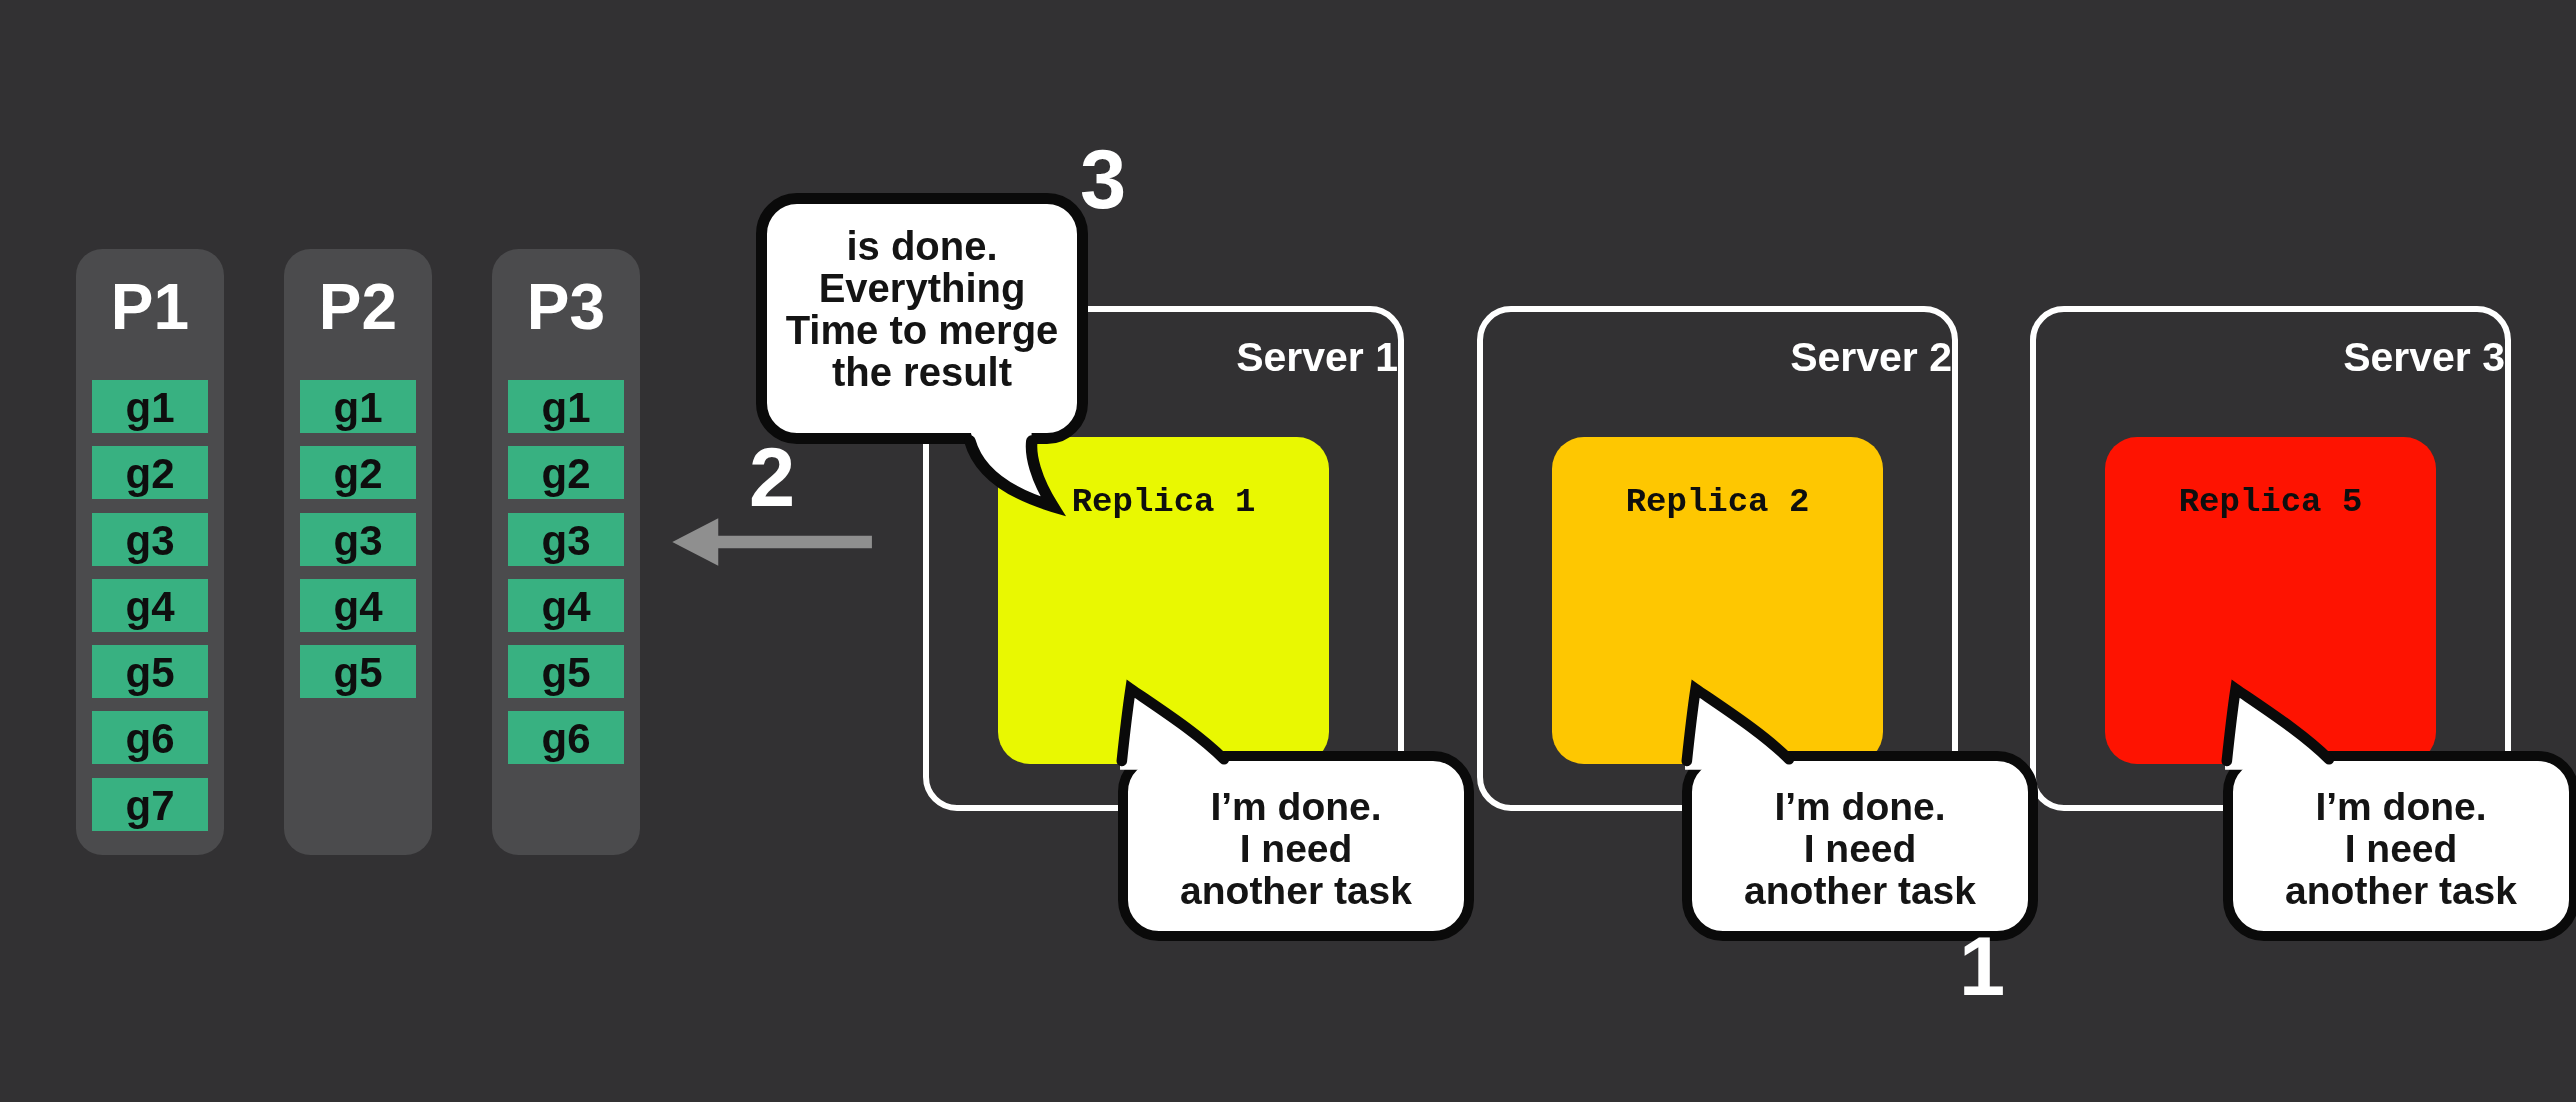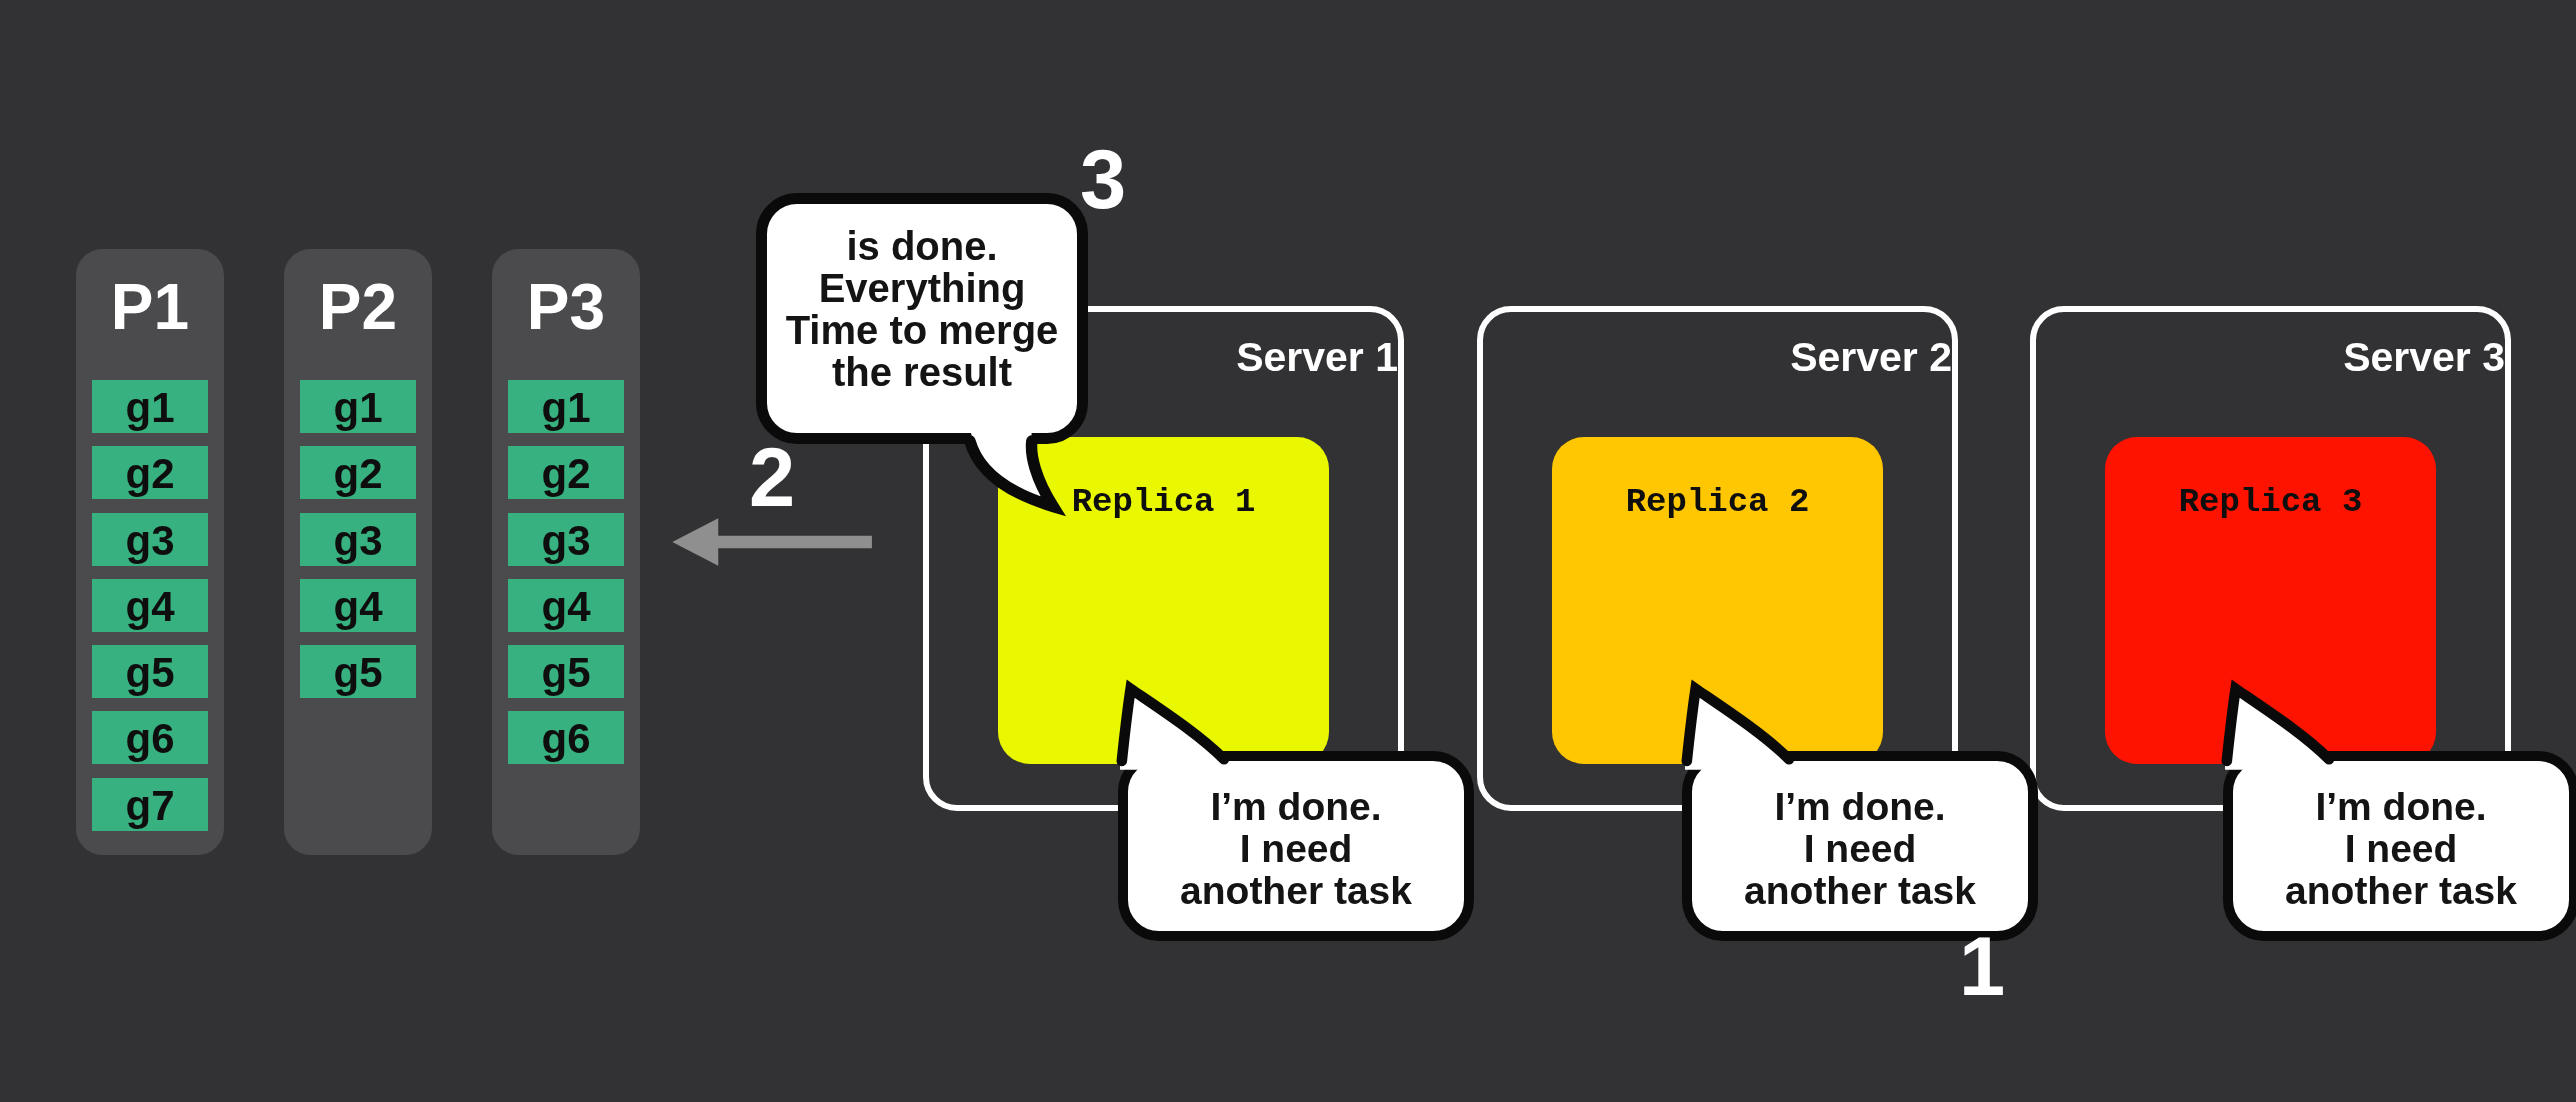--- a/index.html
+++ b/index.html
@@ -121,21 +121,21 @@
   <section class="server" style="left:1477px">
     <div class="server-title">Server 2</div>
     <div class="replica" style="background: rgb(254, 199, 1);">
       <div class="replica-title">Replica 2</div>
     </div>
   </section>
 
   <section class="server" style="left:2030px">
     <div class="server-title">Server 3</div>
     <div class="replica" style="background: rgb(254, 19, 1);">
-      <div class="replica-title">Replica 3</div>
+      <div class="replica-title">Replica 5</div>
     </div>
   </section>
 
   <div class="bubble done-bubble" style="left:1118px">
     <div>I’m done.</div>
     <div>I need</div>
     <div>another task</div>
   </div>
   <svg class="tail" style="left:1113px;top:678px" width="141" height="92" viewBox="0 0 160 104">
     <path d="M8,104 L8,98 C12,56 16,32 20,12 C58,38 98,64 128,96 L128,104 Z" fill="#ffffff"></path>

